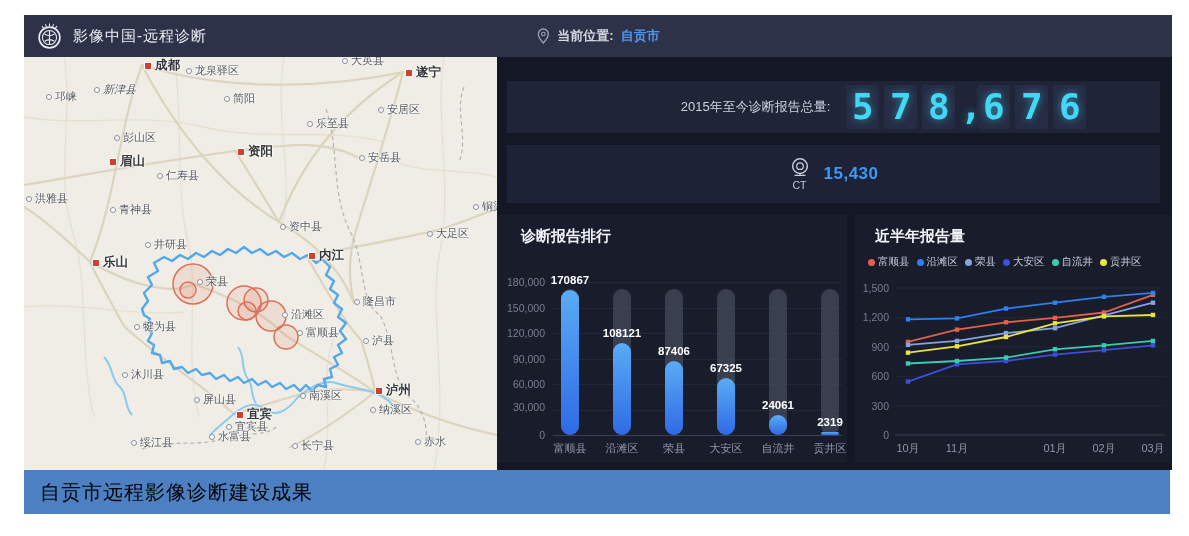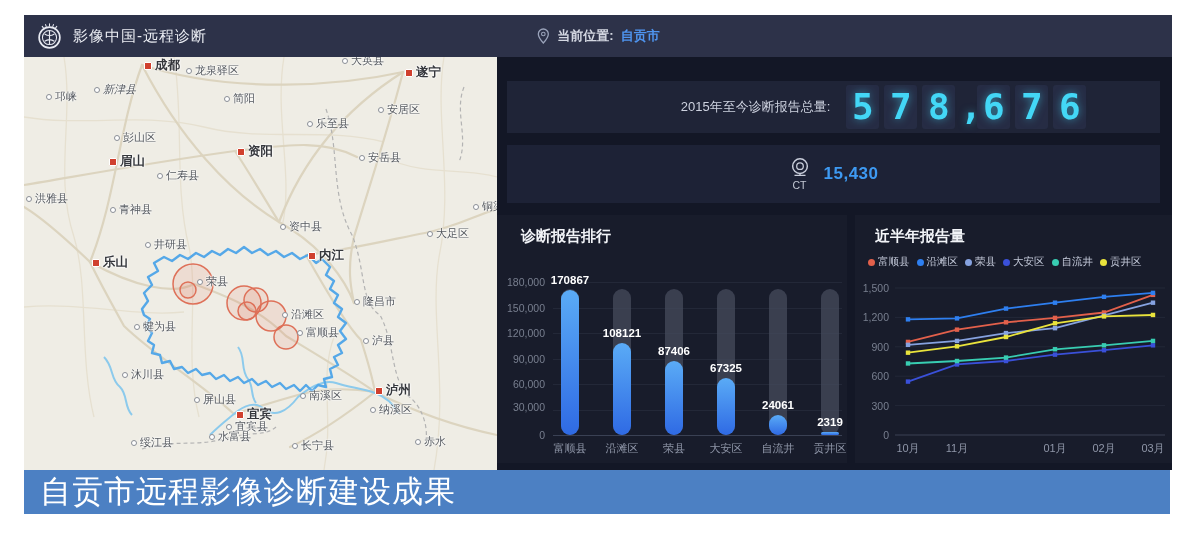--- a/index.html
+++ b/index.html
@@ -60,21 +60,21 @@
   .bar{position:absolute;width:18px;border-radius:9px;background:linear-gradient(180deg,#5aabf6 0%,#2f6ae4 100%);}
   .bar-val{position:absolute;color:#fff;font-size:11.5px;font-weight:bold;width:60px;text-align:center;}
 
   .legend{position:absolute;left:13px;top:40px;display:flex;gap:7px;align-items:center;}
   .legend-item{display:flex;align-items:center;gap:3px;color:#c2c8d8;font-size:10.5px;cursor:pointer;white-space:nowrap;}
   .legend-dot{width:7px;height:7px;border-radius:50%;}
 
   
   .banner{position:absolute;left:24px;top:470px;width:1146px;height:44px;background:#4c80c3;
     display:flex;align-items:center;}
-  .banner span{color:#ffffff;font-size:31px;padding-left:16px;letter-spacing:1px;}
+  .banner span{color:#000000;font-size:20px;padding-left:16px;letter-spacing:1px;}
 </style>
 </head>
 <body>
 
 <div id="app">
 
   <div class="topbar">
     <div class="brand">
       <span class="logo">
         <svg viewBox="0 0 26 26" width="27" height="27">

